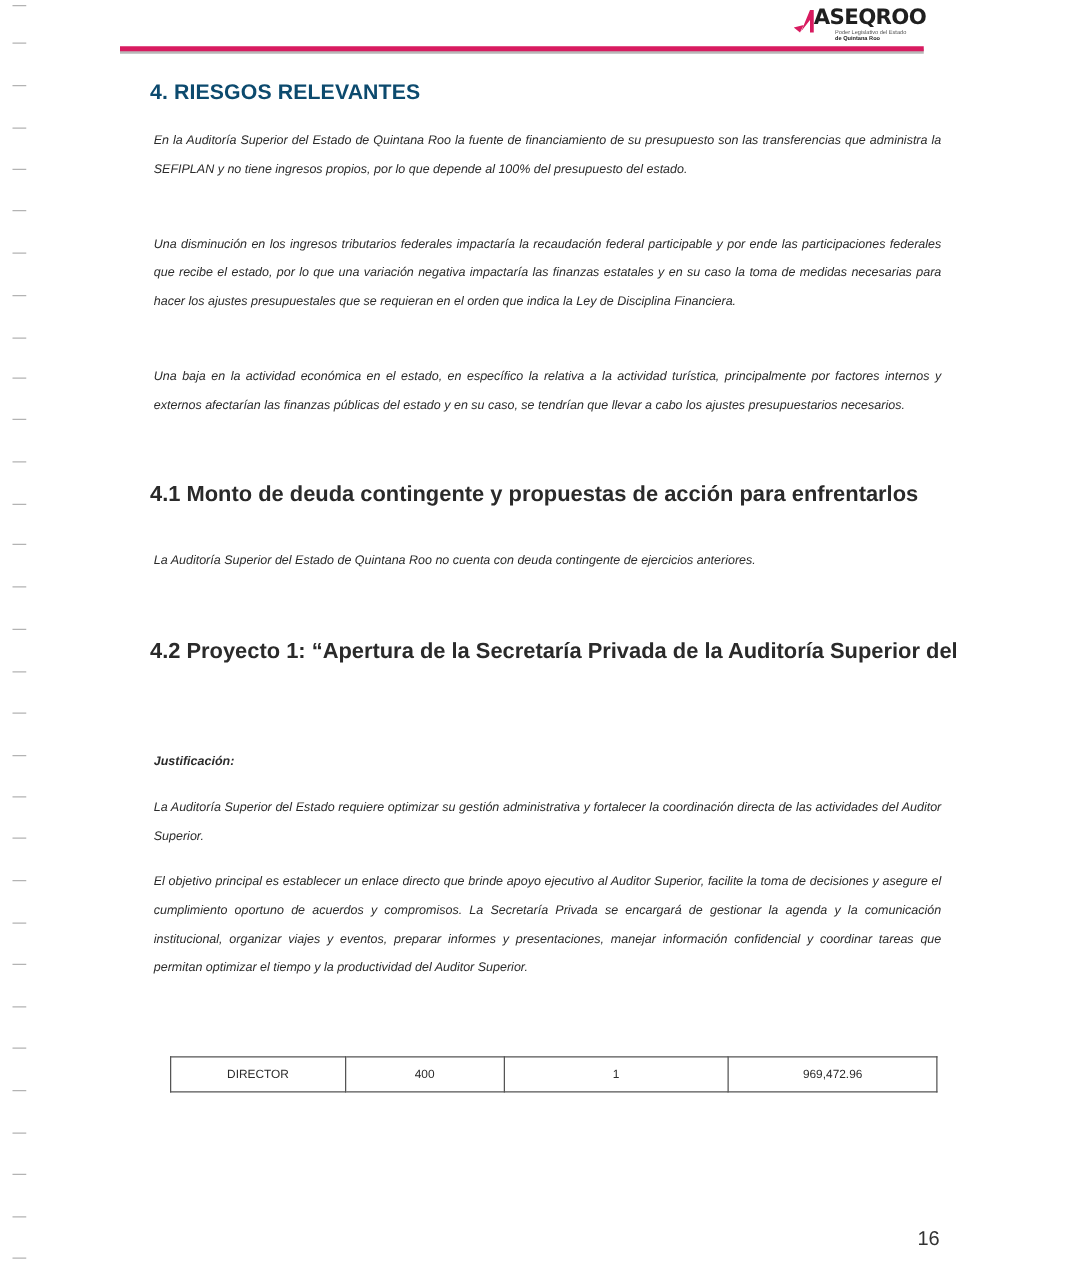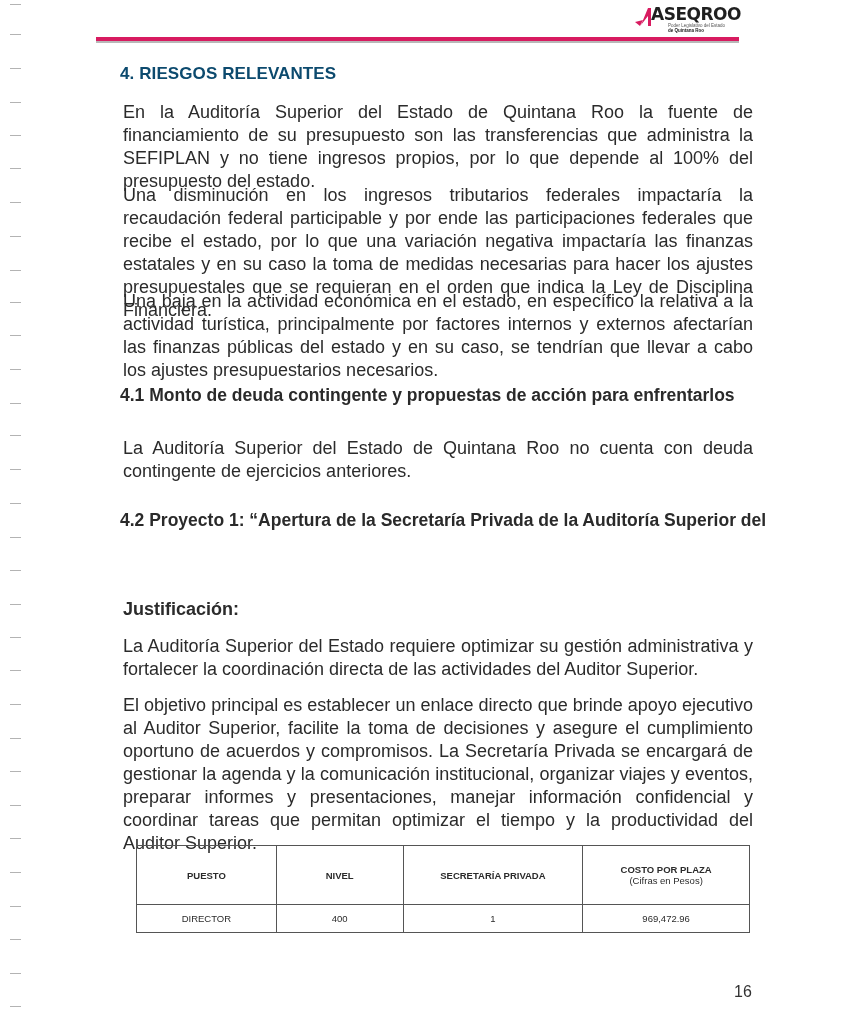--- a/index.html
+++ b/index.html
@@ -38,22 +38,23 @@
     .h1 {
       position: absolute; left: 120px; top: 64px;
       font-size: 17px; font-weight: bold; color: #0c4a6e; letter-spacing: 0.1px;
     }
     .h2 {
       position: absolute; left: 120px;
       font-size: 17.5px; font-weight: bold; color: #2a2a2a; line-height: 27px;
     }
     .p {
       position: absolute; left: 123px; width: 630px;
-      font-size: 18px; line-height: 23px; text-align: justify;
+      font-size: 10px; line-height: 23px; text-align: justify;
       color: #2b2b2b;
+      font-style: italic;
     }
     .p-bold { font-weight: bold; }
     table.plaza {
       position: absolute; left: 136px; top: 845px; width: 614px;
       border-collapse: collapse; font-size: 9.5px; color: #2b2b2b;
     }
     table.plaza td, table.plaza th {
       border: 1px solid #555; text-align: center; padding: 0 4px;
     }
     table.plaza th { font-weight: bold; height: 58px; font-size: 9.5px; }
@@ -132,29 +133,20 @@
 <div class="p" style="top:694px">El objetivo principal es establecer un enlace directo que brinde apoyo ejecutivo al Auditor Superior, facilite la toma de decisiones y asegure el cumplimiento oportuno de acuerdos y compromisos. La Secretaría Privada se encargará de gestionar la agenda y la comunicación institucional, organizar viajes y eventos, preparar informes y presentaciones, manejar información confidencial y coordinar tareas que permitan optimizar el tiempo y la productividad del Auditor Superior.</div>
 
 <table class="plaza">
   <colgroup>
     <col style="width:140px">
       <col style="width:127px">
       <col style="width:180px">
       <col style="width:167px">
   </colgroup>
   <tbody>
-      <tr>
-    <th>PUESTO</th>
-    <th>NIVEL</th>
-    <th>SECRETARÍA PRIVADA</th>
-    <th>
-      <span class="sub">COSTO POR PLAZA</span>
-      <span style="font-weight:normal">(Cifras en Pesos)</span>
-    </th>
-  </tr>
   <tr>
     <td>DIRECTOR</td>
     <td>400</td>
     <td>1</td>
     <td>969,472.96</td>
   </tr>
 </tbody>
   </table>
 
 <div class="page-num">16</div>

